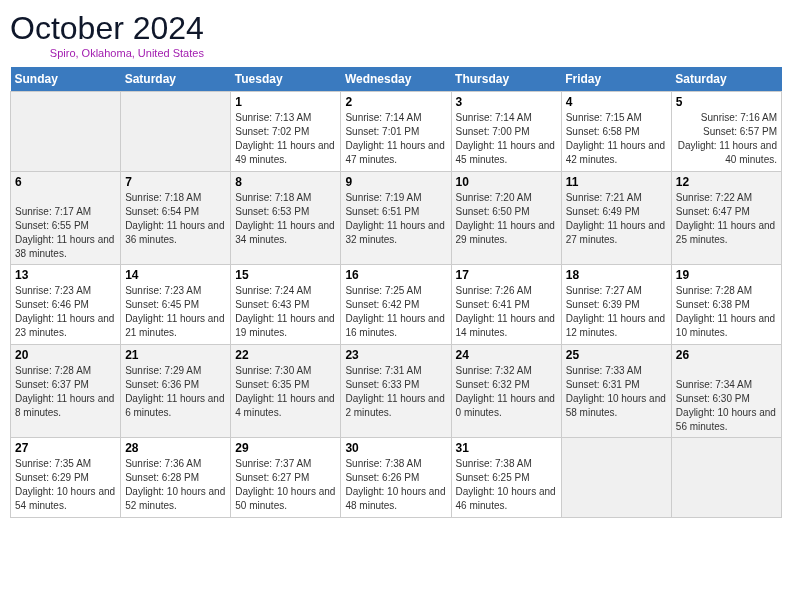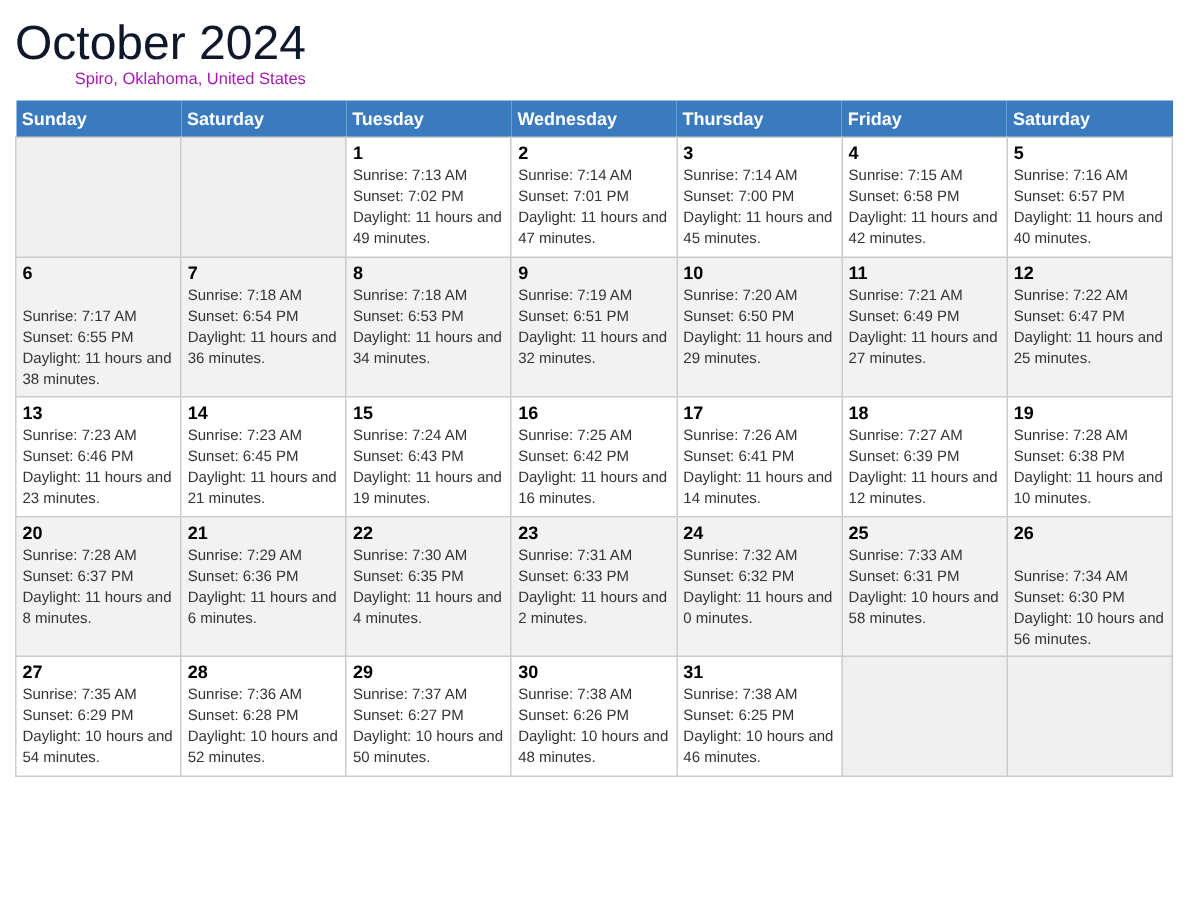--- a/index.html
+++ b/index.html
@@ -135,21 +135,21 @@
 Daylight: 11 hours and 45 minutes.</div>
         </td>
         <td>
           <div class="day-num">4</div>
           <div class="cell-info" style="white-space: pre-line;">Sunrise: 7:15 AM
 Sunset: 6:58 PM
 Daylight: 11 hours and 42 minutes.</div>
         </td>
         <td>
           <div class="day-num">5</div>
-          <div class="cell-info" style="white-space: pre-line;">Sunrise: 7:16 AM
+          <div class="cell-info" style="white-space: pre-line; text-align: right;">Sunrise: 7:16 AM
 Sunset: 6:57 PM
 Daylight: 11 hours and 40 minutes.</div>
         </td>
       </tr>
       <tr>
         <td>
           <div class="day-num">6</div>
           <div class="cell-info" style="white-space: pre-line; margin-top: 16px;">Sunrise: 7:17 AM
 Sunset: 6:55 PM
 Daylight: 11 hours and 38 minutes.</div>

